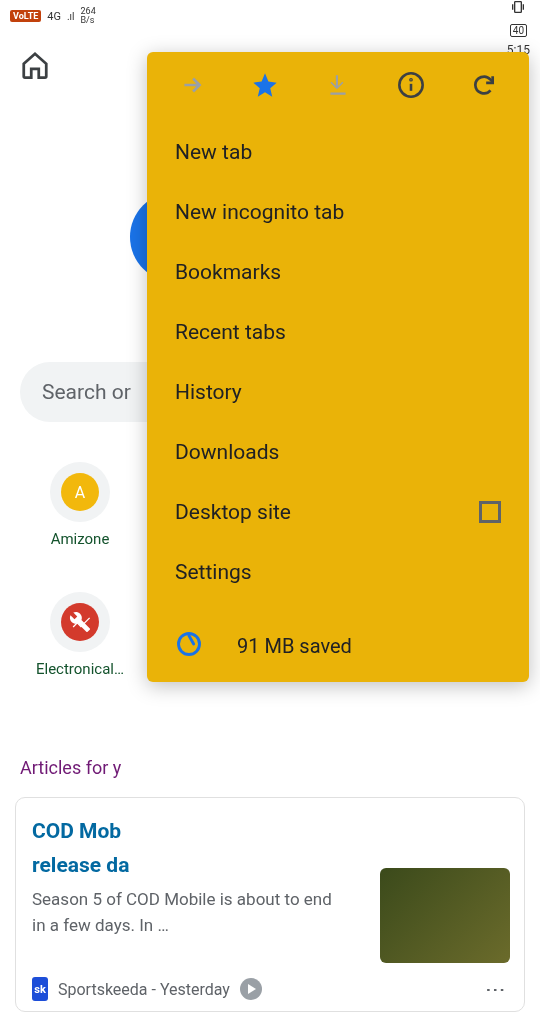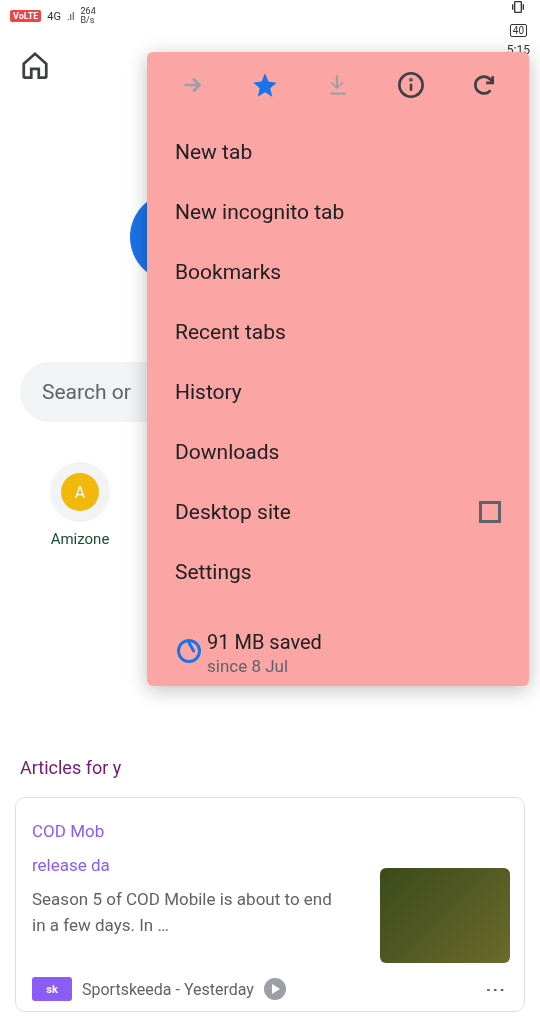--- a/index.html
+++ b/index.html
@@ -17,21 +17,21 @@
     height: 32px;
     display: flex;
     align-items: center;
     justify-content: space-between;
     padding: 0 10px;
     font-size: 12px;
     color: #333;
   }
   .status-left { display:flex; align-items:center; gap:6px; }
   .volte {
-    background:#ef4444; color:#fff; font-size:9px; font-weight:bold;
+    background:#c2410c; color:#fff; font-size:9px; font-weight:bold;
     padding:1px 3px; border-radius:2px;
   }
   .signal { font-size:11px; }
   .netspeed { font-size:9px; line-height:9px; }
   .status-right { display:flex; align-items:center; gap:6px; font-size:14px;flex-direction:column;}
   .batt-box {
     border:1.5px solid #333; border-radius:2px; padding:0 2px;
     font-size:10px; display:inline-flex; align-items:center;
   }
   
@@ -80,76 +80,77 @@
   .articles-header {
     position:absolute; top:655px; left:20px;
     font-size:18px; color:#701a75;
   }
   .article-card {
     position:absolute; left:15px; right:15px; top:695px;
     border:1px solid #e0e0e0; border-radius:10px;
     padding:16px 16px 12px 16px;
     height:215px;
   }
-  .article-title { font-size:17px; color:#8b5cf6; line-height:34px; }
+  .article-title { font-size:21px; color:#0369a1; line-height:34px;font-weight:bold; }
   .article-desc { font-size:17px; color:#5f6368; margin-top:4px; line-height:26px;}
   .article-thumb {
     position:absolute; right:14px; top:70px; width:130px; height:95px;
     background:linear-gradient(135deg,#3b4a1b,#6b6b2b);
     border-radius:6px;
   }
   .article-footer {
     position:absolute; left:16px; right:16px; bottom:10px;
     display:flex; align-items:center; gap:10px;
     font-size:16px; color:#5f6368;
   }
   .sk-logo {
-    width:40px; height:24px; background:#8b5cf6; color:#fff;
+    width:16px; height:24px; background:#1d4ed8; color:#fff;
     font-size:11px; font-weight:bold; display:flex; align-items:center;
     justify-content:center; border-radius:3px;
   }
   .play-circle {
     width:22px; height:22px; border-radius:50%; background:#9aa0a6;
     display:flex; align-items:center; justify-content:center;
   }
   .play-circle::after{
     content:''; border-left:8px solid #fff; border-top:5px solid transparent;
     border-bottom:5px solid transparent; margin-left:2px;
   }
   .more-dots {
     margin-left:auto; font-size:20px; color:#5f6368; letter-spacing:-2px;
     writing-mode:vertical-rl;
   }
   
   .menu {
     position:absolute;
     top:52px; left:147px;
     width:382px;
-    background:#fca5a5;
+    background:#eab308;
     border-radius:6px;
     box-shadow:0 4px 20px rgba(0,0,0,0.25);
+    padding-bottom:10px;
   }
   .menu-top-row {
     display:flex; justify-content:space-around;
     padding:18px 8px 22px 8px;
   }
   .menu-icon { width:30px; height:30px; display:flex; align-items:center; justify-content:center;}
   .menu-items { padding: 0 0 6px 0; }
   .menu-item {
     padding:18px 28px;
     font-size:21px;
     color:#202124;
     display:flex; align-items:center;
   }
   .menu-item .chk {
     margin-left:auto;
     width:22px; height:22px; border:3px solid #5f6368;
   }
   .data-saver {
-    display:flex; align-items:center; gap:4px;
+    display:flex; align-items:center; gap:34px;
     padding:16px 28px 10px 28px;
     margin-top:6px;
   }
   .ds-icon svg { width:28px; height:28px; }
   .ds-text .l1 { font-size:20px; color:#202124;}
   .ds-text .l2 { font-size:17px; color:#5f6368; margin-top:2px;}
 </style>
 </head>
 <body>
 
@@ -193,20 +194,38 @@
   <div class="search-pill">
     <span>Search or</span>
   </div>
 
   <div class="shortcut" style="top:360px; left:20px;">
     <div class="sc-circle">
         <div class="sc-inner1">A</div>
       </div>
     <div class="sc-label">Amizone</div>
   </div>
+  <div class="shortcut" style="top:490px; left:20px;">
+    <div class="sc-circle">
+        <div class="sc-inner2">
+      <svg width="22" height="22" viewBox="0 0 24 24" fill="#fff">
+            <path d="M22 7l-9 9-4-4-5 5 1 1 4-4 4 4 10-10z"></path>
+            <circle cx="12" cy="12" r="10" fill="none" stroke="#fff" stroke-width="0"></circle>
+            <path d="M12 2a10 10 0 1 0 0 20 10 10 0 0 0 0-20zm3 14l-2-2-2 2-2-2 2-2-2-2 2-2 2 2 2-2 2 2-2 2 2 2-2 2z" fill="#fff" opacity="0"></path>
+            <path d="M13.9 7.6a6 6 0 0 0-7.5 7.5l7.5-7.5zm2.5 1a6 6 0 0 1-7.5 7.5l7.5-7.5z" fill="#fff" opacity="0"></path>
+            <path d="M19 13l-6 6-3-3 1-1 2 2 5-5z" fill="#fff" opacity="0"></path>
+            <path d="M21 8c0 0-6-6-13 1S7 22 7 22" stroke="#fff" fill="none" opacity="0"></path>
+          </svg>
+      <svg width="22" height="22" viewBox="0 0 24 24" fill="#fff" style="position:absolute;">
+            <path d="M22.7 19l-9.1-9.1c.9-2.3.4-5-1.5-6.9-2-2-5-2.4-7.4-1.3L9 6 6 9 1.6 4.7C.5 7.1.9 10.1 2.9 12.1c1.9 1.9 4.6 2.4 6.9 1.5l9.1 9.1c.4.4 1 .4 1.4 0l2.3-2.3c.5-.4.5-1.1.1-1.4z"></path>
+          </svg>
+    </div>
+      </div>
+    <div class="sc-label">Electronical…</div>
+  </div>
 
   <div class="articles-header">Articles for y</div>
 
   <div class="article-card">
     <div class="article-title">
       <span>COD Mob</span><br>
       <span>release da</span>
     </div>
     <div class="article-desc" style="width:300px;">Season 5 of COD Mobile is about to end in a few days. In …</div>
     <div class="article-thumb"></div>
@@ -280,16 +299,15 @@
   </div>
   <div class="data-saver">
     <div class="ds-icon">
       <svg viewBox="0 0 24 24" fill="none" stroke="#1a73e8" stroke-width="2.5">
           <circle cx="12" cy="12" r="9"></circle>
           <path d="M12 5l4 7" stroke-linecap="round"></path>
         </svg>
     </div>
     <div class="ds-text">
       <div class="l1">91 MB saved</div>
-      <div class="l2">since 8 Jul</div>
     </div>
   </div>
 </div>
 
 </body></html>

